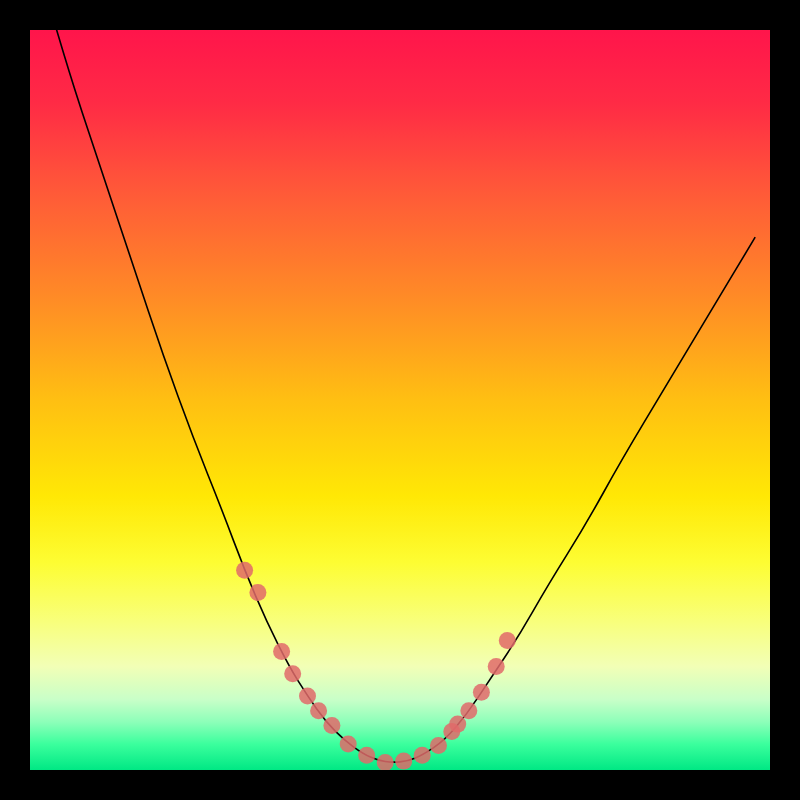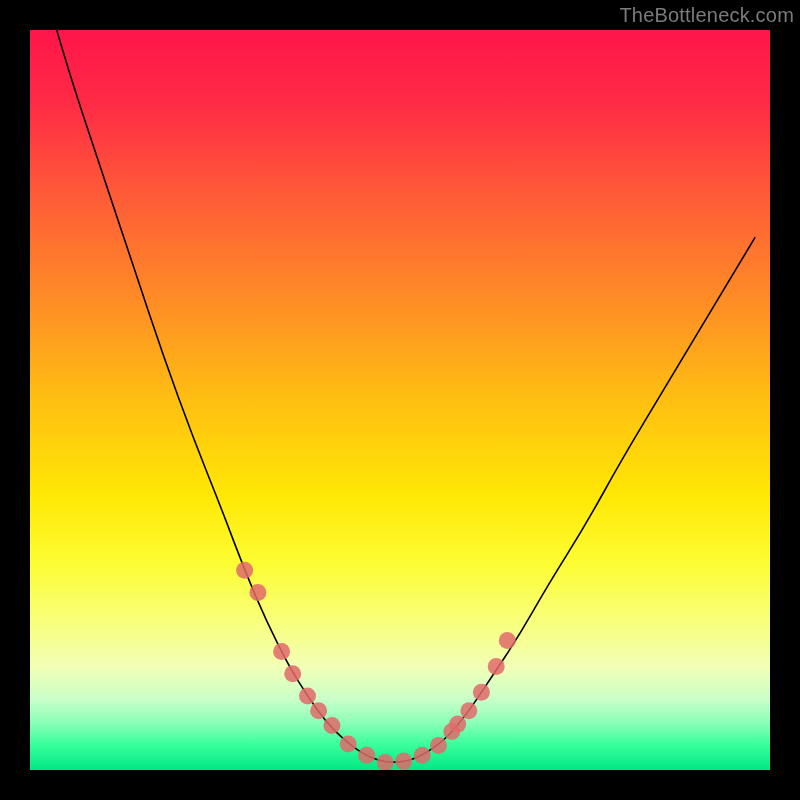--- a/index.html
+++ b/index.html
@@ -98,14 +98,13 @@
           <circle cx="427.72" cy="694.12" r="8.5" fill="#e16a6a" fill-opacity="0.85"></circle>
           <circle cx="438.82" cy="680.80" r="8.5" fill="#e16a6a" fill-opacity="0.85"></circle>
           <circle cx="451.40" cy="662.30" r="8.5" fill="#e16a6a" fill-opacity="0.85"></circle>
           <circle cx="466.20" cy="636.40" r="8.5" fill="#e16a6a" fill-opacity="0.85"></circle>
           <circle cx="477.30" cy="610.50" r="8.5" fill="#e16a6a" fill-opacity="0.85"></circle>
         </g>
     </svg>
 
   </div>
 
-  <div class="watermark" style="top: 4px; right: 6px; color: rgb(123, 123, 123);">TheBottleneck.com</div>
 </div>
 
 </body></html>

